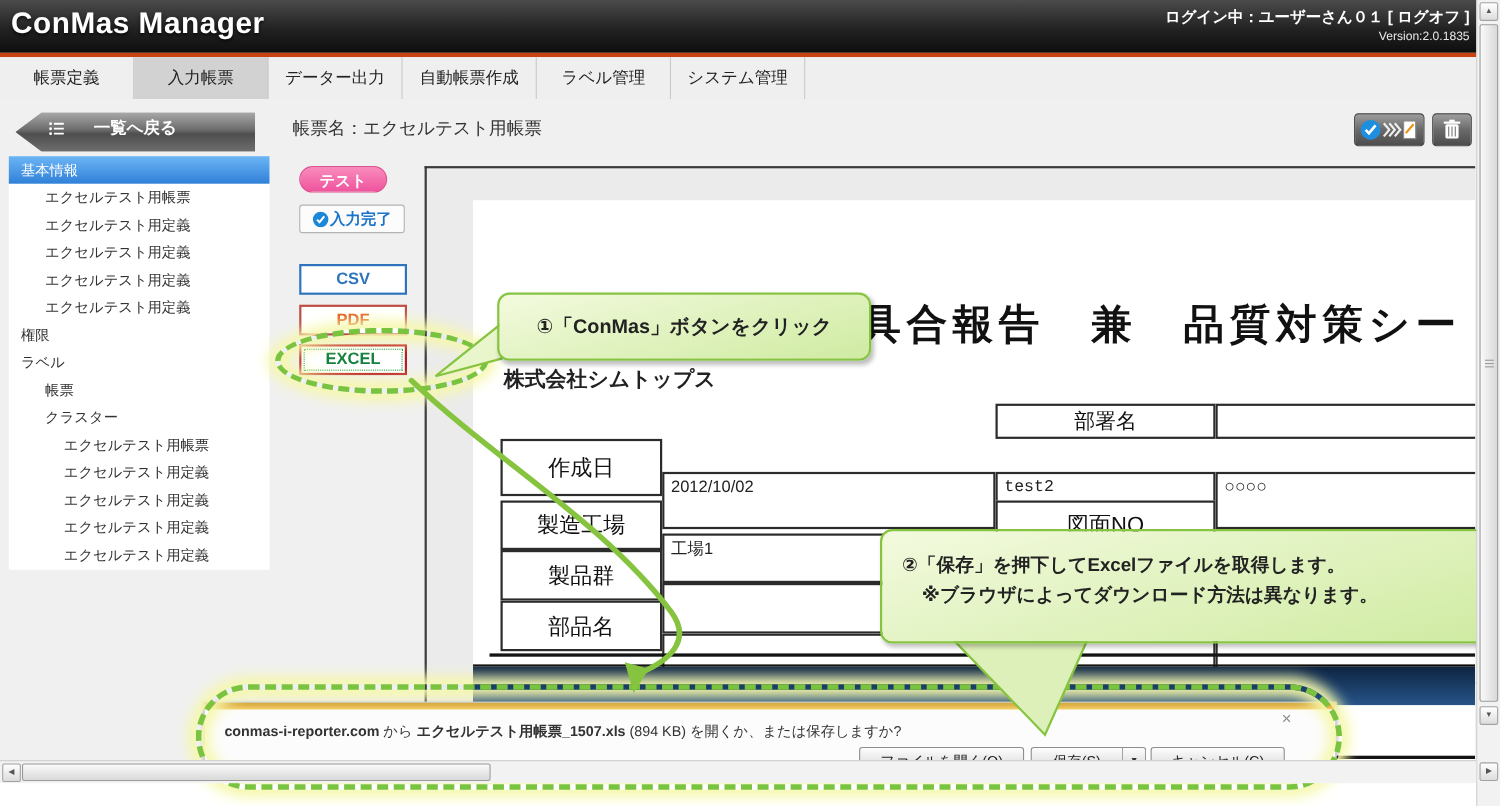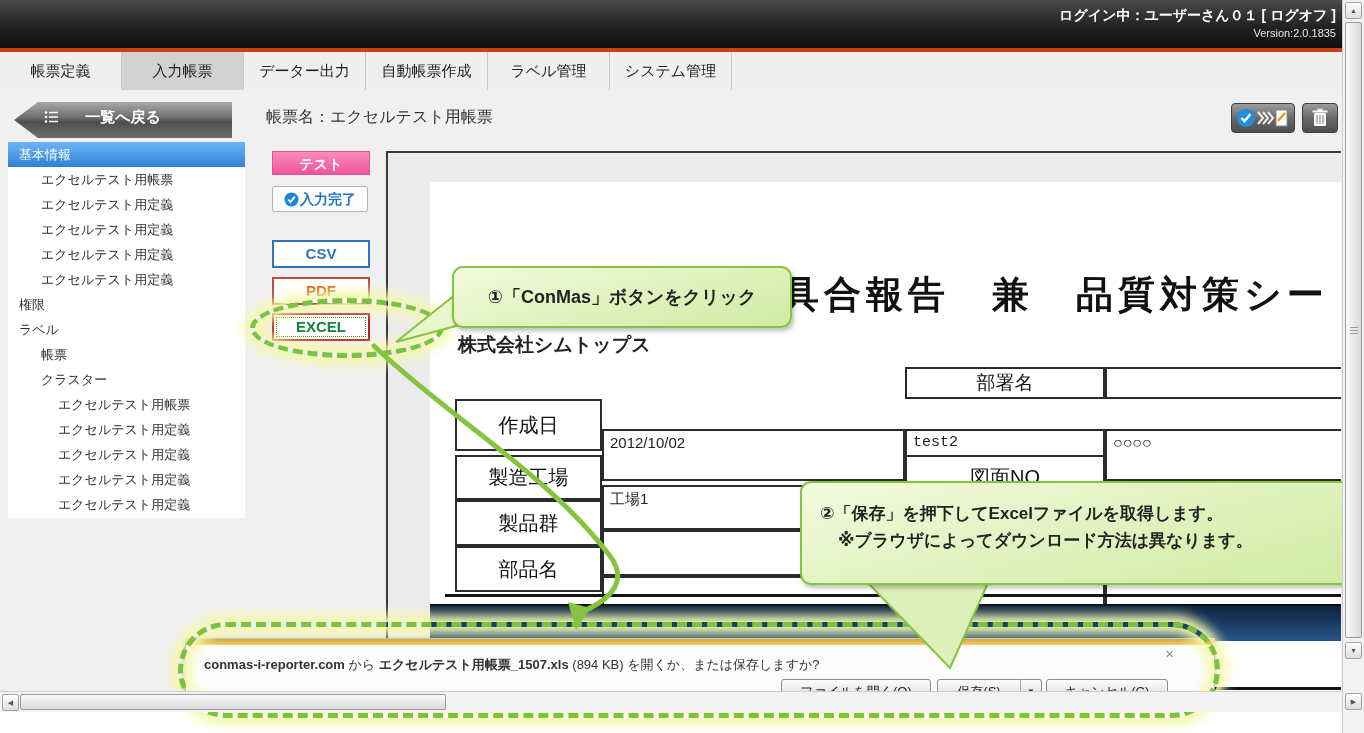--- a/index.html
+++ b/index.html
@@ -41,22 +41,22 @@
   
   .sidebar { position:absolute; left:8px; top:142px; width:237px; height:376px; background:#fff; }
   .sb-item { height:25px; line-height:25px; font-size:13px; color:#333; white-space:nowrap; overflow:hidden; cursor:default; }
   .sb-item.ind0 { padding-left:11px; }
   .sb-item.ind1 { padding-left:33px; }
   .sb-item.ind2 { padding-left:50px; }
   .sb-item.sel { background:linear-gradient(#6cb5f5,#2f80d8); color:#fff; }
 
   
   .abtn { position:absolute; text-align:center; font-weight:bold; background:#fff; cursor:default; }
-  .btn-test { left:272px; top:151px; width:98px; height:24px; line-height:24px;
-              background:linear-gradient(#f98cbd,#ef549d); border:1px solid #e0518f; border-radius:0;
+  .btn-test { left:272px; top:151px; width:80px; height:24px; line-height:24px;
+              background:linear-gradient(#f98cbd,#ef549d); border:1px solid #e0518f; border-radius:12px;
               color:#fff; font-size:14px; }
   .btn-done { left:272px; top:186px; width:96px; height:26px; line-height:24px;
               border:1px solid #b3b3b3; border-radius:3px; background:#fcfcfc;
               color:#1b74c8; font-size:14px; }
   .btn-done svg { vertical-align:-3px; margin-right:1px; }
   .btn-csv { left:272px; top:240px; width:98px; height:28px; line-height:24px;
              border:2px solid #2d74bd; color:#2d74bd; font-size:15px; }
   .btn-pdf { left:272px; top:277px; width:98px; height:28px; line-height:24px;
              border:2px solid #bf4b42; color:#e2571b; font-size:15px; }
   .btn-excel { left:272px; top:313px; width:98px; height:28px; line-height:24px;
@@ -124,20 +124,21 @@
              border-top:1px solid #cfcfcf; z-index:50; }
   .hthumb { position:absolute; left:20px; top:2px; width:426px; height:16px;
             background:linear-gradient(#fafafa,#d9d9d9); border:1px solid #9a9a9a; border-radius:2px; }
 </style>
 </head>
 <body>
 
 <div class="stage">
 
   <div class="hdr">
+    <div class="logo">ConMas Manager</div>
     <div class="login">ログイン中：ユーザーさん０１ [ ログオフ ]</div>
     <div class="version">Version:2.0.1835</div>
   </div>
   <div class="accent-line"></div>
 
   <div class="tabbar">
       <div class="tab">帳票定義</div>
       <div class="tab sel">入力帳票</div>
       <div class="tab">データー出力</div>
       <div class="tab">自動帳票作成</div>

